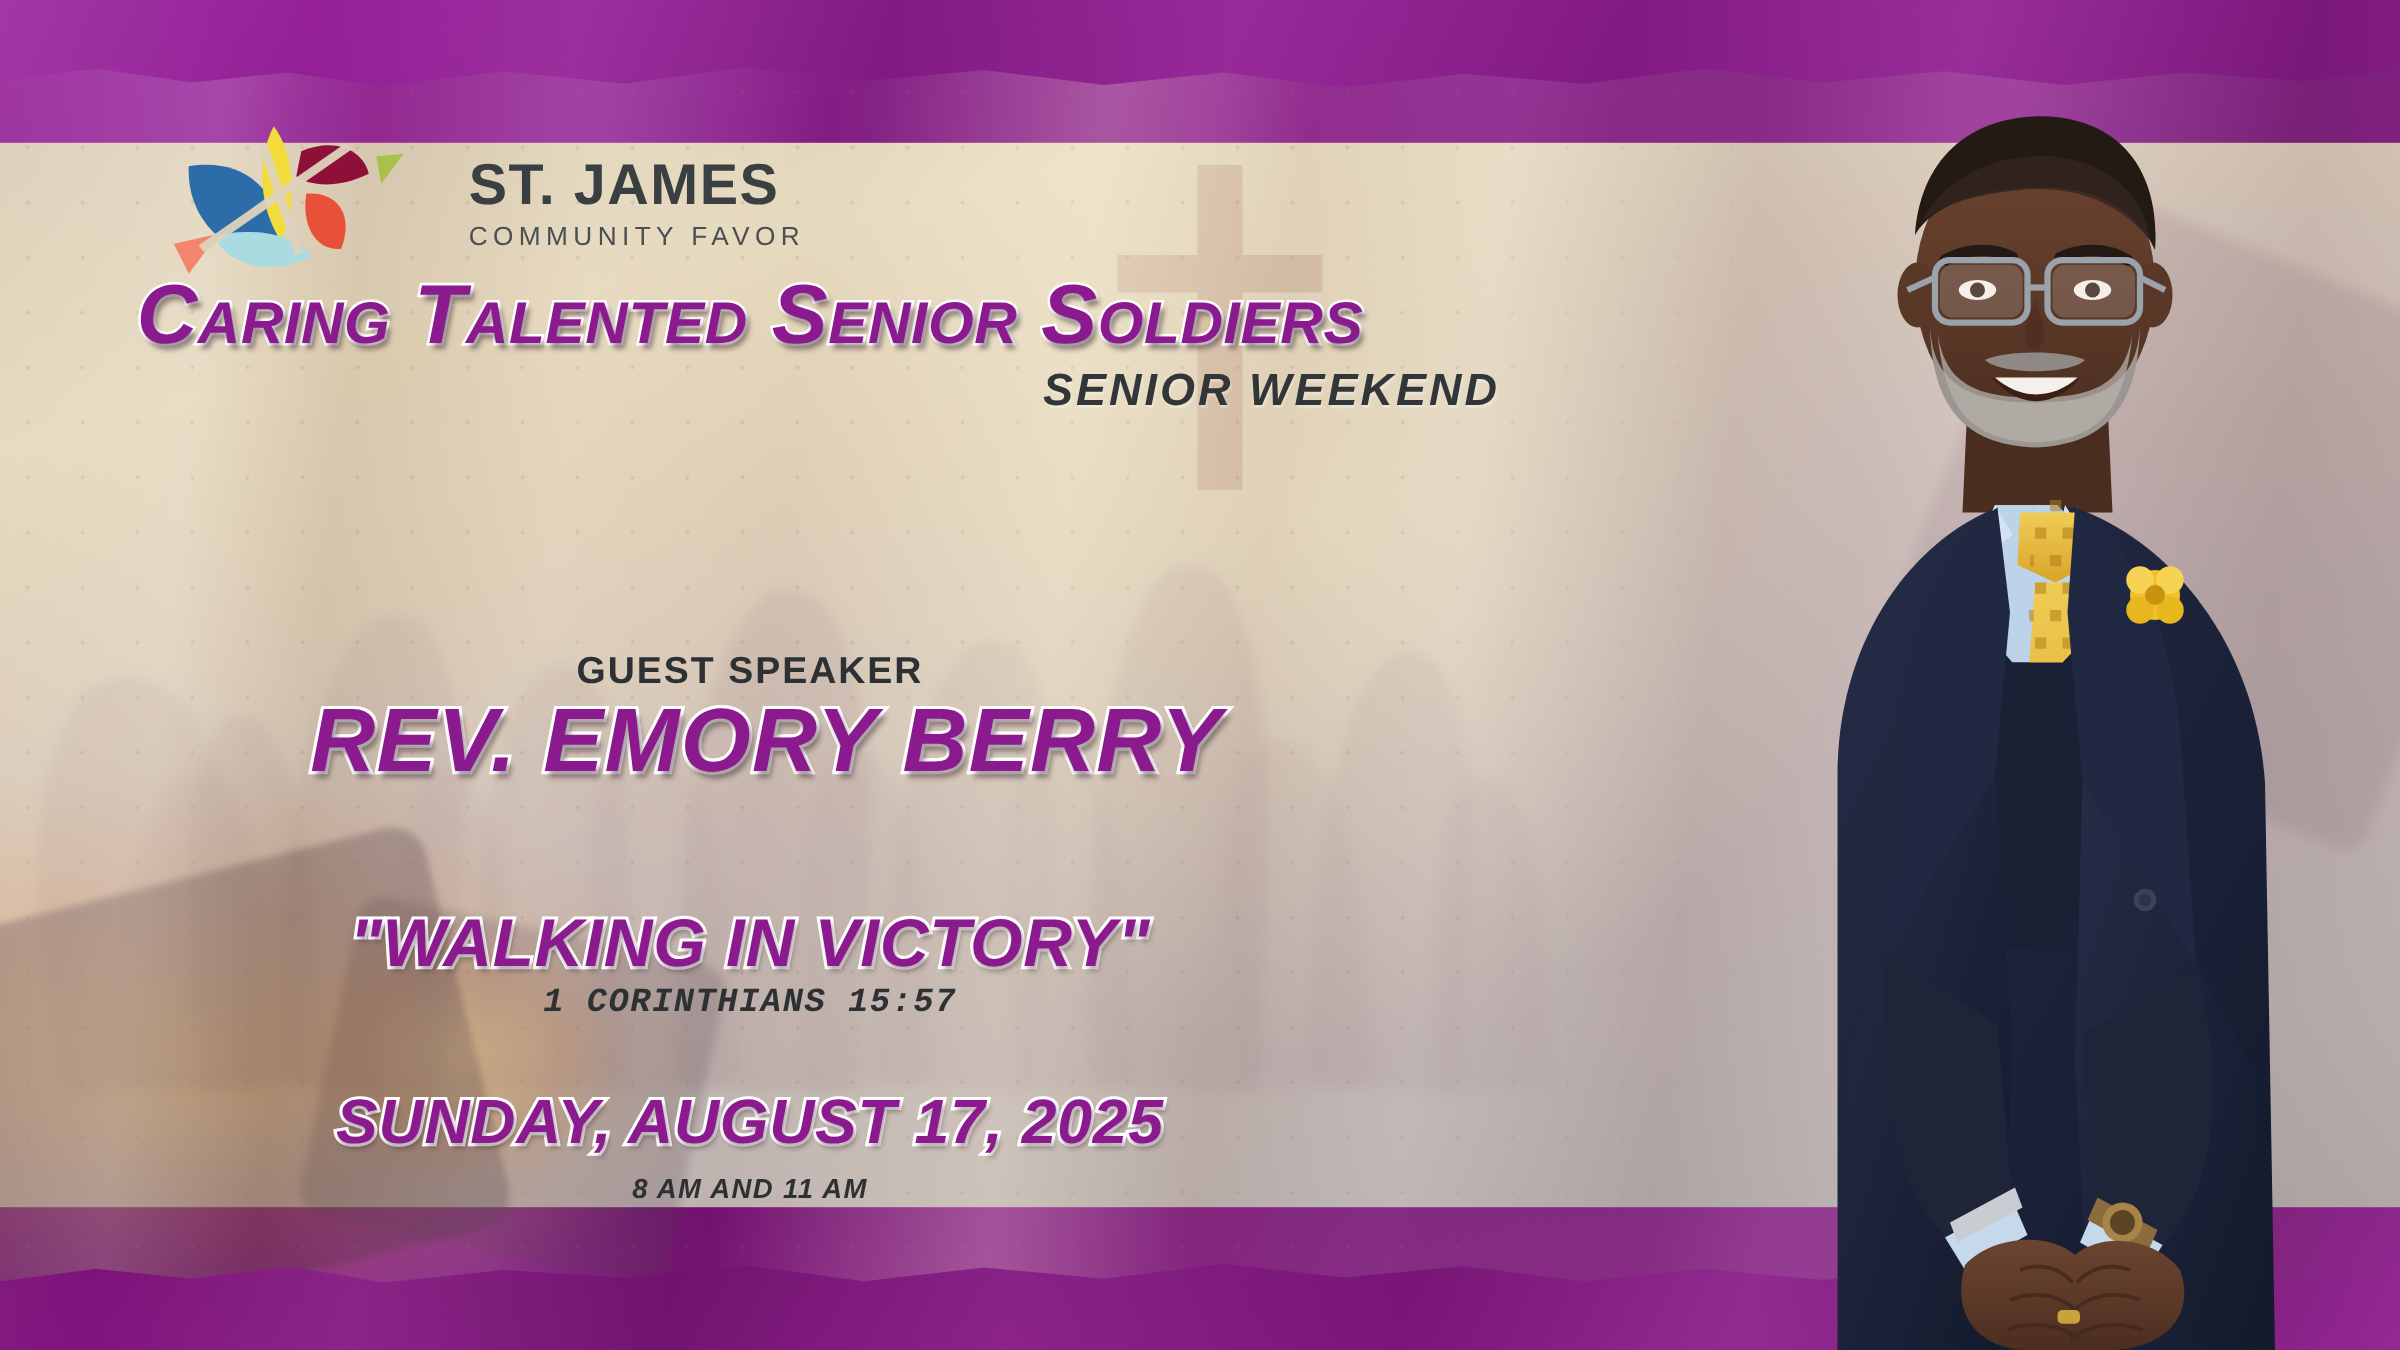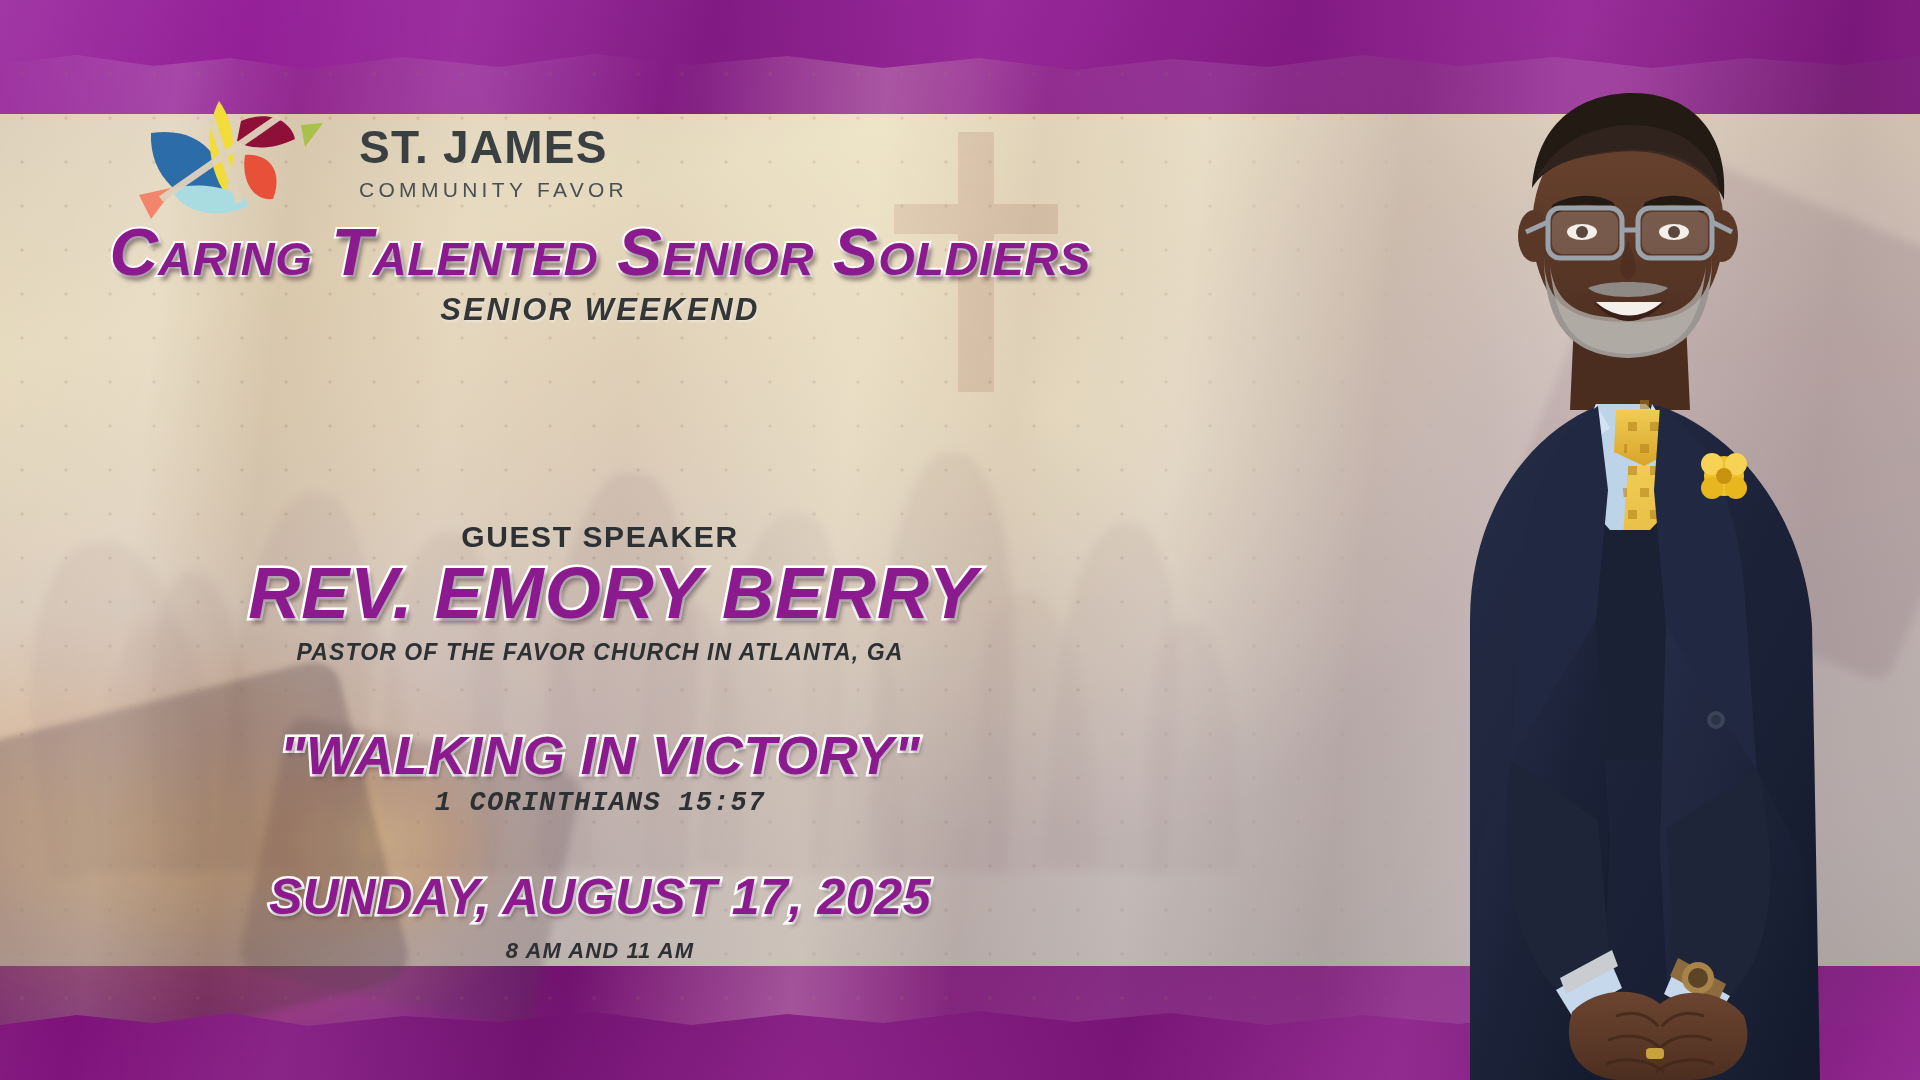--- a/index.html
+++ b/index.html
@@ -101,21 +101,21 @@
       rgba(255,248,220,.24) 44%,
       rgba(150,120,110,.10) 52%,
       rgba(255,255,255,.10) 60%,
       rgba(120,100,105,.14) 70%,
       rgba(255,255,255,.12) 80%,
       rgba(110,92,98,.12) 92%,
       rgba(255,255,255,0) 100%);
   }
 
   
-  .logo-wrap{position:absolute;left:133px;top:95px;display:flex;align-items:center;gap:16px;}
+  .logo-wrap{position:absolute;left:133px;top:95px;display:flex;align-items:center;gap:32px;}
   .logo-mark{width:210px;height:128px;position:relative;flex:0 0 auto;}
   .logo-text{margin-top:6px;}
   .logo-name{
     font-size:46px;font-weight:700;color:#3A3F42;letter-spacing:1.2px;line-height:1;
   }
   .logo-sub{
     font-size:21px;font-weight:400;color:#4A4F52;letter-spacing:4.3px;margin-top:9px;line-height:1;
   }
 
   
@@ -123,23 +123,24 @@
   .headline{
     font-size:67px;font-weight:700;font-style:italic;font-variant:small-caps;
     letter-spacing:.5px;line-height:1;
     color:#8A1A8D;
     -webkit-text-stroke:4px #ffffff;
     paint-order:stroke fill;
     text-shadow:3px 5px 4px rgba(40,20,30,.45);
     text-align:center;
   }
   .headline-sub{
-    font-size:31px;font-weight:700;font-style:italic;letter-spacing:2.4px;
+    font-size:36px;font-weight:700;font-style:italic;letter-spacing:2.4px;
     color:#333638;margin-top:9px;line-height:1;
     text-shadow:1px 2px 2px rgba(255,255,255,.35);
+    text-align:right;
   }
 
   
   .speaker-wrap{position:absolute;left:0;top:482px;width:1200px;text-align:center;}
   .kicker{
     font-size:30px;font-weight:700;letter-spacing:1.6px;
     color:#2E3133;line-height:1;margin-top:40px;
   }
   .speaker-name{
     font-size:72px;font-weight:700;font-style:italic;letter-spacing:1px;line-height:1.05;
@@ -257,21 +258,20 @@
 </div>
 
 <div class="headline-wrap">
   <div class="headline">Caring Talented Senior Soldiers</div>
   <div class="headline-sub">SENIOR WEEKEND</div>
 </div>
 
 <div class="speaker-wrap">
   <div class="kicker">GUEST SPEAKER</div>
   <div class="speaker-name">REV. EMORY BERRY</div>
-  <div class="speaker-role">PASTOR OF THE FAVOR CHURCH IN ATLANTA, GA</div>
 </div>
 
 <div class="sermon-wrap">
   <div class="sermon-title">"WALKING IN VICTORY"</div>
   <div class="sermon-ref">1 CORINTHIANS 15:57</div>
 </div>
 
 <div class="date-wrap">
   <div class="date-main">SUNDAY, AUGUST 17, 2025</div>
   <div class="date-times">8 AM AND 11 AM</div>

